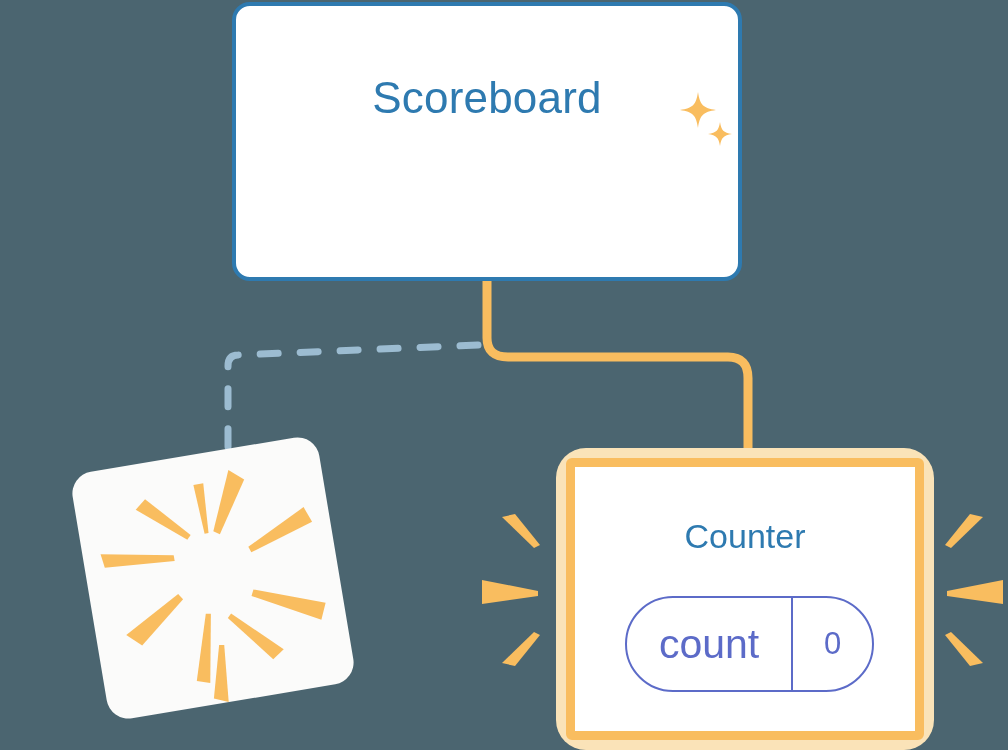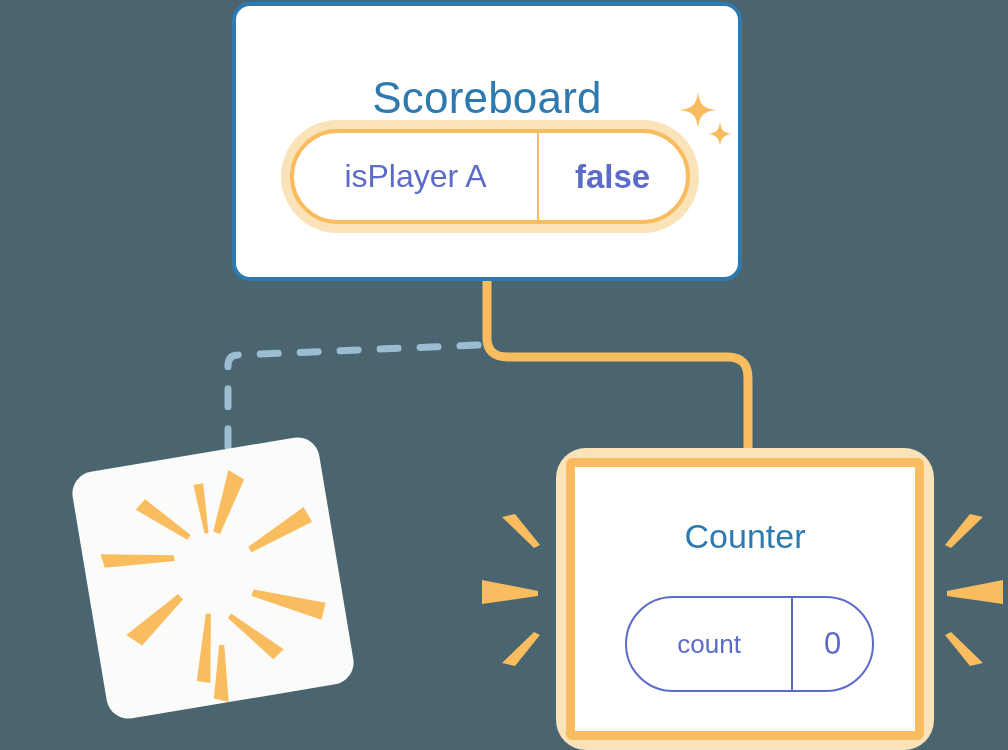--- a/index.html
+++ b/index.html
@@ -145,21 +145,21 @@
     border: 2px solid #5c6bc8;
     border-radius: 50px;
     background: #ffffff;
     box-sizing: border-box;
     display: flex;
     align-items: stretch;
     overflow: hidden;
   }
   #counter-pill .pill-key {
     flex: 0 0 67%;
-    font-size: 26px;
+    font-size: 41px;
     border-right: 2px solid #5c6bc8;
   }
   #counter-pill .pill-val {
     flex: 1;
     font-size: 31px;
   }
 
   
   .counter-rays {
     position: absolute;
@@ -200,26 +200,20 @@
   <svg id="connector-layer" viewBox="0 0 1008 750" xmlns="http://www.w3.org/2000/svg">
 
     <path d="M 478 345 L 238 355 Q 228 355 228 366 L 228 466" fill="none" stroke="#9cbcd1" stroke-width="7" stroke-linecap="round" stroke-dasharray="18 22"></path>
 
     <path d="M 487 281 L 487 338 Q 487 357 508 357 L 728 357 Q 748 357 748 378 L 748 470" fill="none" stroke="#f9bd5f" stroke-width="9" stroke-linecap="butt"></path>
   </svg>
 
   <div id="scoreboard-card">
     <div id="scoreboard-title">Scoreboard</div>
 
-    <div id="scoreboard-pill">
-      <div id="scoreboard-pill-inner">
-        <div class="pill-key">isPlayer A</div>
-        <div class="pill-val">false</div>
-      </div>
-    </div>
   </div>
 
   <svg id="sparkles" viewBox="0 0 60 64" xmlns="http://www.w3.org/2000/svg">
     <path d="M22 0 C24 13 27 16 40 18 C27 20 24 23 22 36 C20 23 17 20 4 18 C17 16 20 13 22 0 Z" fill="#f9bd5f"></path>
     <path d="M44 30 C45.4 38.5 47.4 40.5 56 42 C47.4 43.5 45.4 45.5 44 54 C42.6 45.5 40.6 43.5 32 42 C40.6 40.5 42.6 38.5 44 30 Z" fill="#f9bd5f"></path>
   </svg>
 
   <div id="burst-card">
     <div id="burst-card-bg"></div>
     <svg id="burst-rays-svg" viewBox="0 0 250 250" xmlns="http://www.w3.org/2000/svg">

